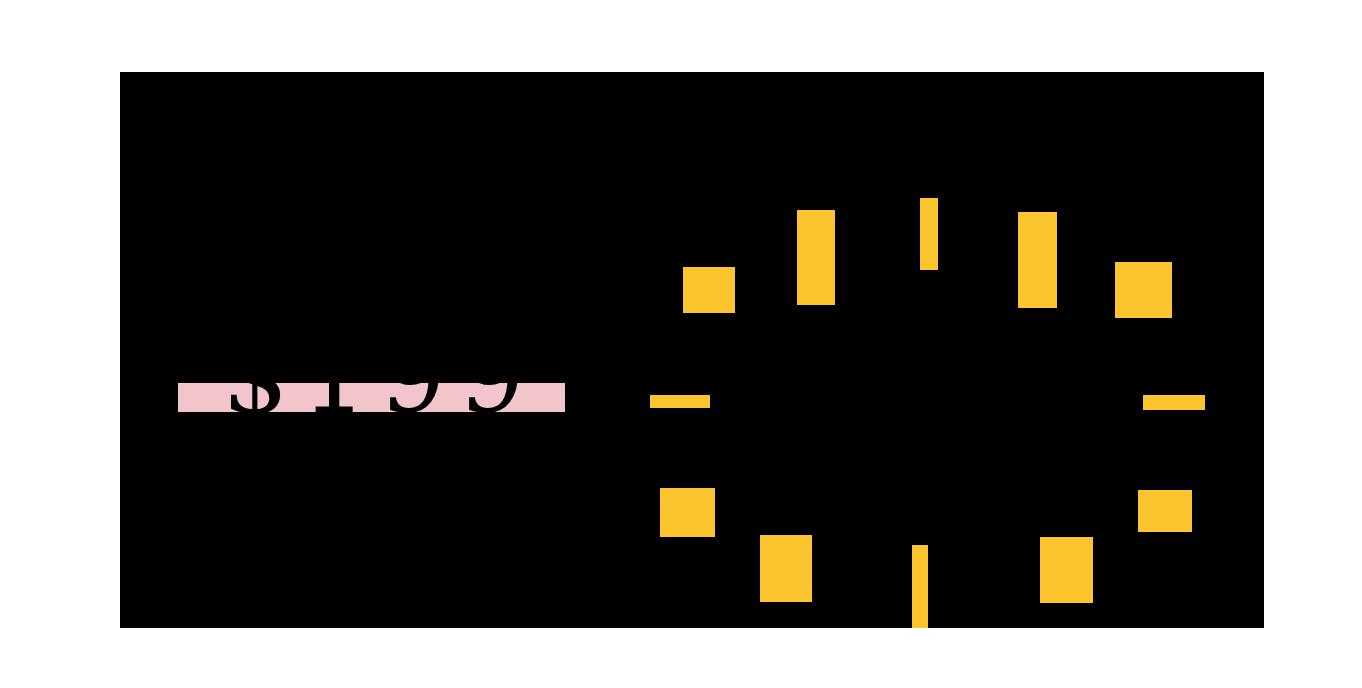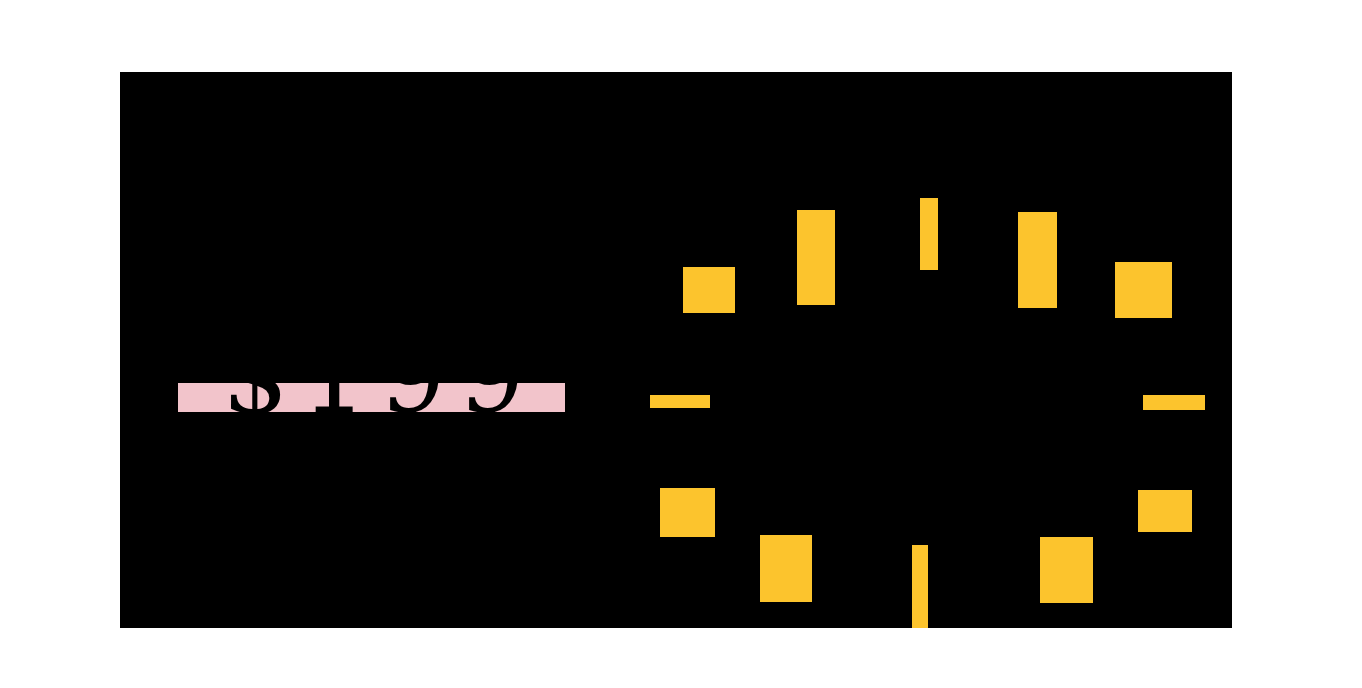--- a/index.html
+++ b/index.html
@@ -15,20 +15,21 @@
     font-family: "Liberation Serif", serif;
   }
   .hero {
     position: absolute;
     left: 120px;
     top: 72px;
     width: 1112px;
     height: 556px;
     background: var(--bg, #000000);
     overflow: hidden;
+    padding-left: 32px;
   }
   .highlight-bar {
     position: absolute;
     left: 58px;
     top: 311px;
     width: 387px;
     height: 29px;
     background: var(--highlight, #f2c4cb);
   }
   

